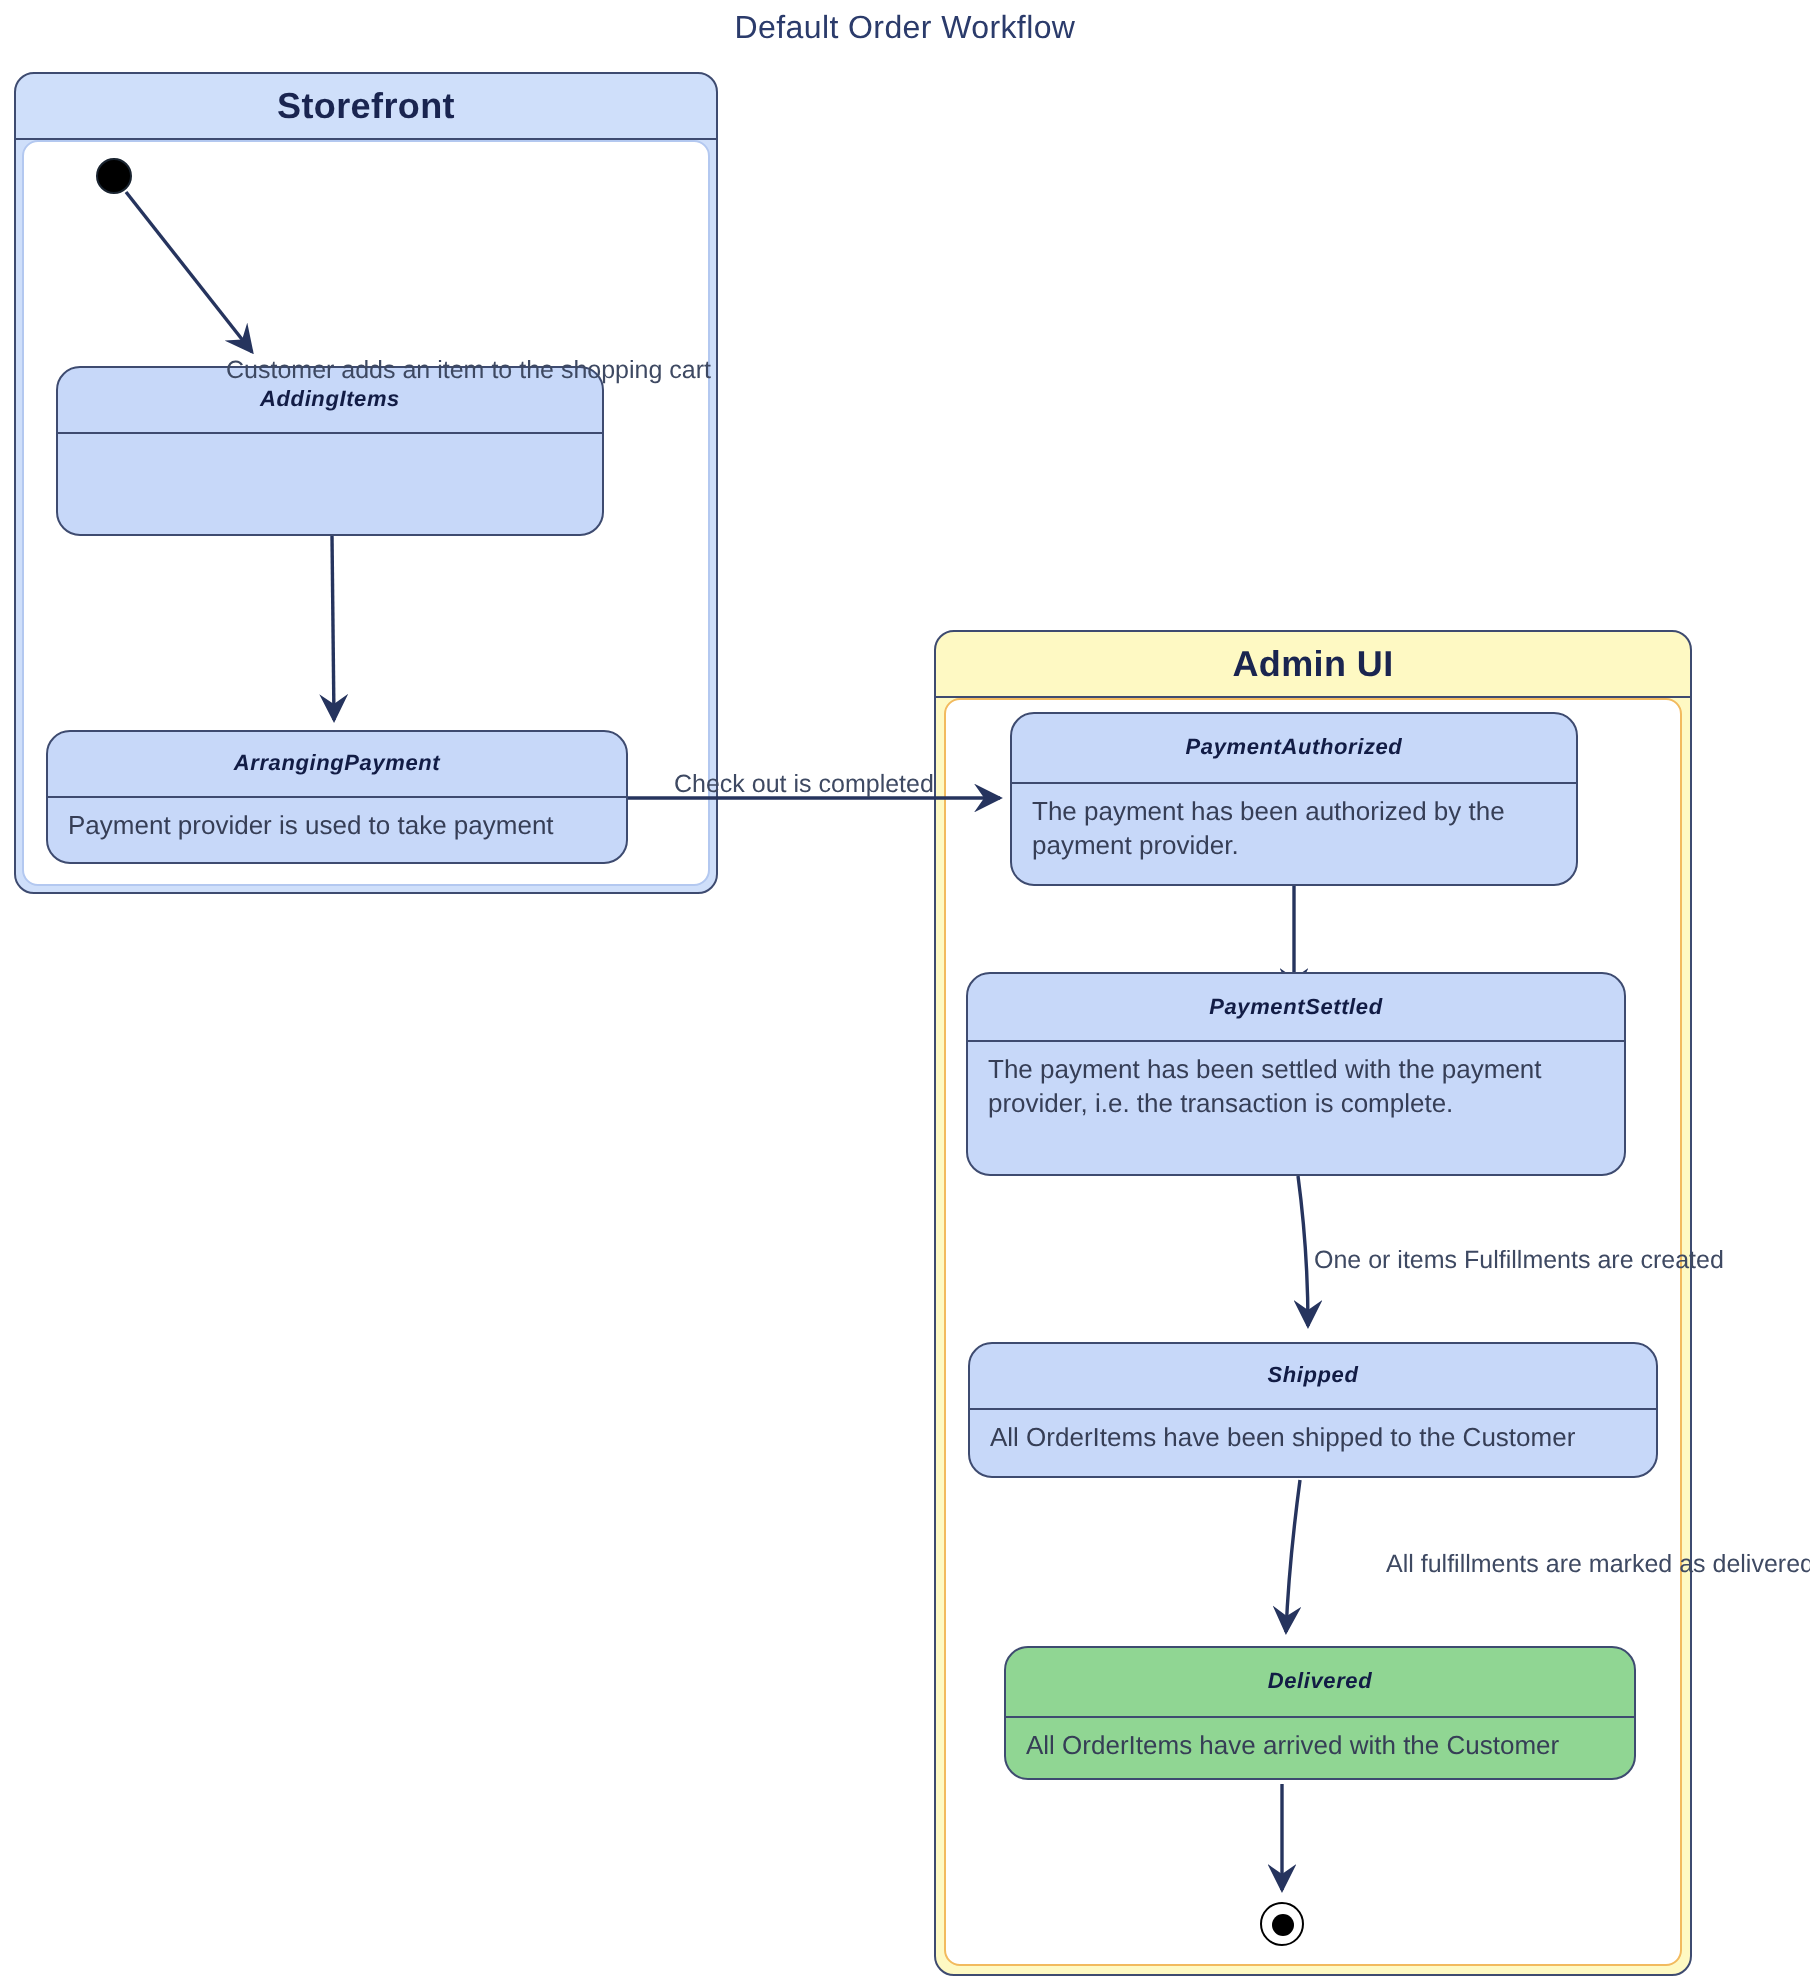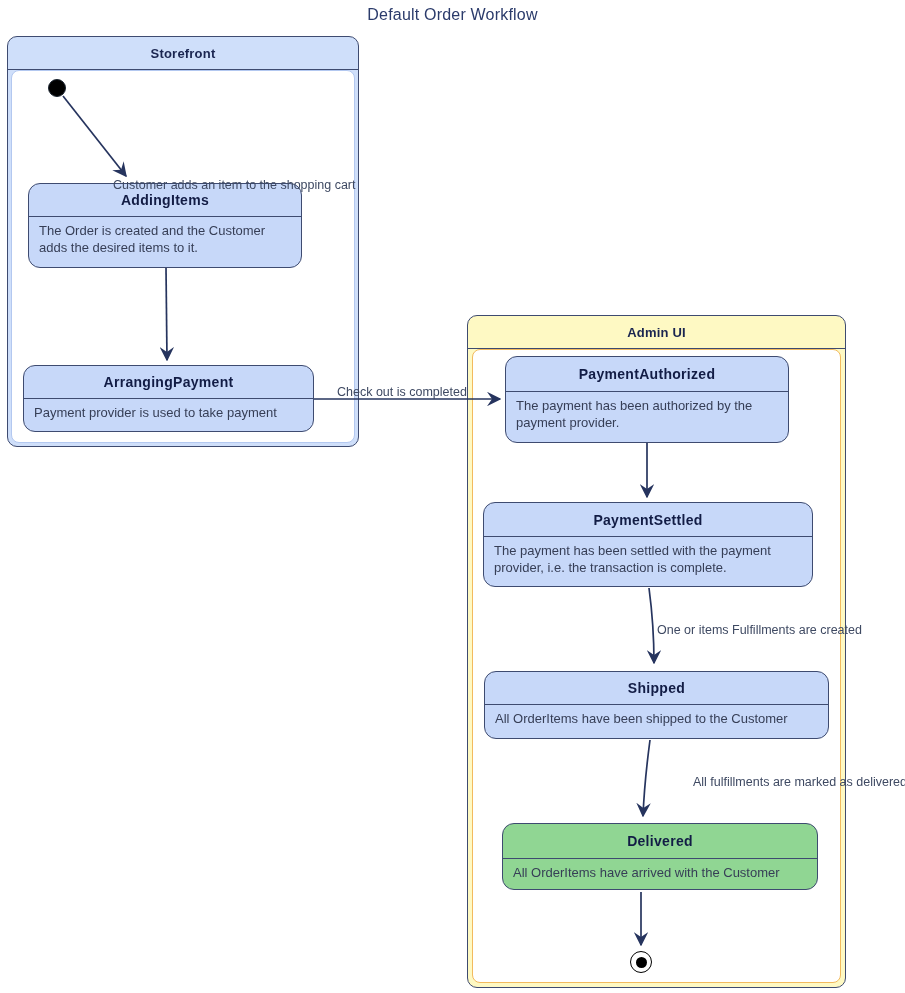--- a/index.html
+++ b/index.html
@@ -14,42 +14,42 @@
   
   .composite{
     position:absolute;border:1.6px solid #3e4b70;border-radius:10px;
     box-sizing:border-box;z-index:1;
   }
   .composite.blue{background:#cfdffa;}
   .composite.orange{background:#fef9c3;text-decoration:underline;}
   .composite-header{
     position:absolute;left:0;right:0;top:0;height:33px;
     display:flex;align-items:center;justify-content:center;
-    font-size:13px;font-weight:bold;color:#1a2550;letter-spacing:.2px;
+    font-size:18px;font-weight:bold;color:#1a2550;letter-spacing:.2px;
     border-bottom:1.6px solid #3e4b70;box-sizing:border-box;
   }
   .composite-inner{
     position:absolute;background:#fff;border-radius:8px;box-sizing:border-box;
   }
   .composite.blue .composite-inner{border:1.2px solid #b3c8f0;}
   .composite.orange .composite-inner{border:1.2px solid #f2ba5e;}
 
   
   svg.edges{position:absolute;left:0;top:0;z-index:2;}
 
   
   .state{
     position:absolute;border:1.4px solid #3e4b70;border-radius:12px;
     background:#c7d8f9;box-sizing:border-box;z-index:3;overflow:hidden;
   }
   .state.green{background:#90d693;margin-left:18px;}
   .state-title{
     display:flex;align-items:center;justify-content:center;
-    font-size:14px;font-weight:bold;color:#121c45;letter-spacing:.3px;
-    border-bottom:1.2px solid #3e4b70;box-sizing:border-box;
+    font-size:11px;font-weight:bold;color:#121c45;letter-spacing:.3px;
+    border-bottom:1.2px solid #3e4b70;box-sizing:border-box;font-style:italic;
   }
   .state-body{
     padding:5px 10px 0 10px;font-size:13px;line-height:17px;color:#363e56;
   }
 
   .edge-label{
     position:absolute;font-size:12.5px;color:#3e4962;white-space:nowrap;z-index:4;
   }
 
   .start-dot{
@@ -98,34 +98,33 @@
   </svg>
 
   <div class="start-dot" style="left:48px;top:79px;"></div>
 
   <div class="final-outer" style="left:630px;top:951px;">
     <div class="final-inner"></div>
   </div>
 
   <div class="state" style="left:28px;top:183px;width:274px;height:85px;">
     <div class="state-title" style="height:33px;">AddingItems</div>
-    <div class="state-body">The Order is created and the Customer adds the desired items to it.</div>
   </div>
 
   <div class="state" style="left:505px;top:356px;width:284px;height:87px;">
     <div class="state-title" style="height:35px;">PaymentAuthorized</div>
     <div class="state-body">The payment has been authorized by the payment provider.</div>
   </div>
 
   <div class="state" style="left:23px;top:365px;width:291px;height:67px;">
     <div class="state-title" style="height:33px;">ArrangingPayment</div>
     <div class="state-body">Payment provider is used to take payment</div>
   </div>
 
-  <div class="state" style="left:483px;top:502px;width:330px;height:85px;">
+  <div class="state" style="left:483px;top:486px;width:330px;height:102px;">
     <div class="state-title" style="height:34px;">PaymentSettled</div>
     <div class="state-body">The payment has been settled with the payment provider, i.e. the transaction is complete.</div>
   </div>
 
   <div class="state" style="left:484px;top:671px;width:345px;height:68px;">
     <div class="state-title" style="height:33px;">Shipped</div>
     <div class="state-body">All OrderItems have been shipped to the Customer</div>
   </div>
 
   <div class="state green" style="left:484px;top:823px;width:316px;height:67px;">

